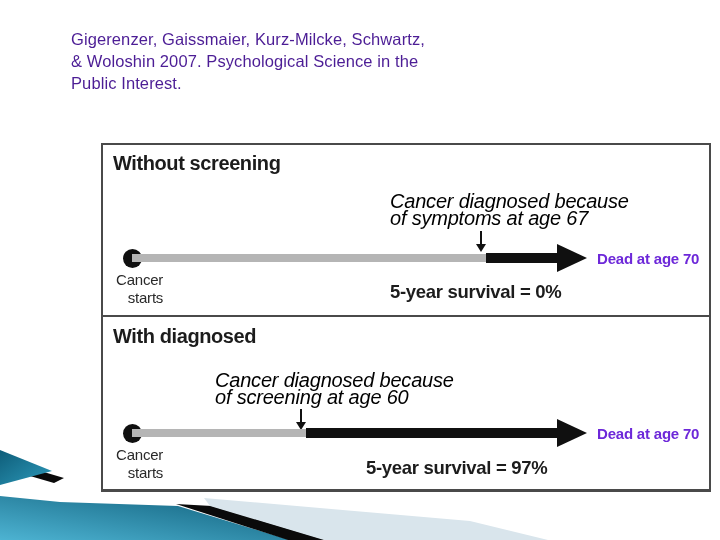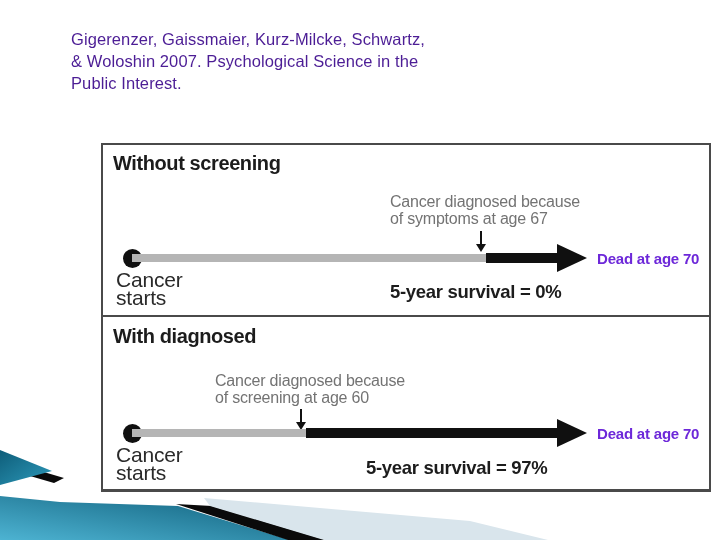--- a/index.html
+++ b/index.html
@@ -21,22 +21,22 @@
   .panel-divider{
     position:absolute;left:0;right:0;top:170px;height:2px;background:#4a4a4a;
   }
   .panel-title{
     position:absolute;left:10px;
     font-size:20px;font-weight:bold;color:#1c1c1c;letter-spacing:-0.4px;
     white-space:nowrap;
   }
   .annotation{
     position:absolute;
-    font-size:16px;line-height:17px;color:#737373;
-    white-space:pre-line;letter-spacing:-0.2px;
+    font-size:20px;line-height:17px;color:#000000;
+    white-space:pre-line;letter-spacing:-0.2px;font-style:italic;
   }
   .down-arrow-stem{position:absolute;width:2px;height:14px;background:#111;}
   .down-arrow-head{
     position:absolute;width:0;height:0;
     border-left:5px solid transparent;border-right:5px solid transparent;
     border-top:8px solid #111;
   }
   .start-dot{
     position:absolute;width:19px;height:19px;border-radius:50%;background:#101010;
   }
@@ -44,22 +44,22 @@
   .bar-black{position:absolute;height:10px;background:#101010;}
   .arrowhead{
     position:absolute;width:0;height:0;
     border-top:14px solid transparent;border-bottom:14px solid transparent;
     border-left:30px solid #101010;
   }
   .dead-label{
     position:absolute;font-size:15px;color:#6d28d9;white-space:nowrap;letter-spacing:-0.2px;font-weight:bold;
   }
   .start-label{
-    position:absolute;font-size:21px;line-height:17.5px;color:#2a2a2a;
-    white-space:pre-line;letter-spacing:-0.2px;
+    position:absolute;font-size:15px;line-height:17.5px;color:#2a2a2a;
+    white-space:pre-line;letter-spacing:-0.2px;text-align:right;
   }
   .survival-label{
     position:absolute;font-size:18.5px;font-weight:bold;color:#1c1c1c;
     white-space:nowrap;letter-spacing:-0.3px;
   }
   
   .deco{position:absolute;left:0;top:440px;width:720px;height:100px;}
 </style>
 </head>
 <body>

